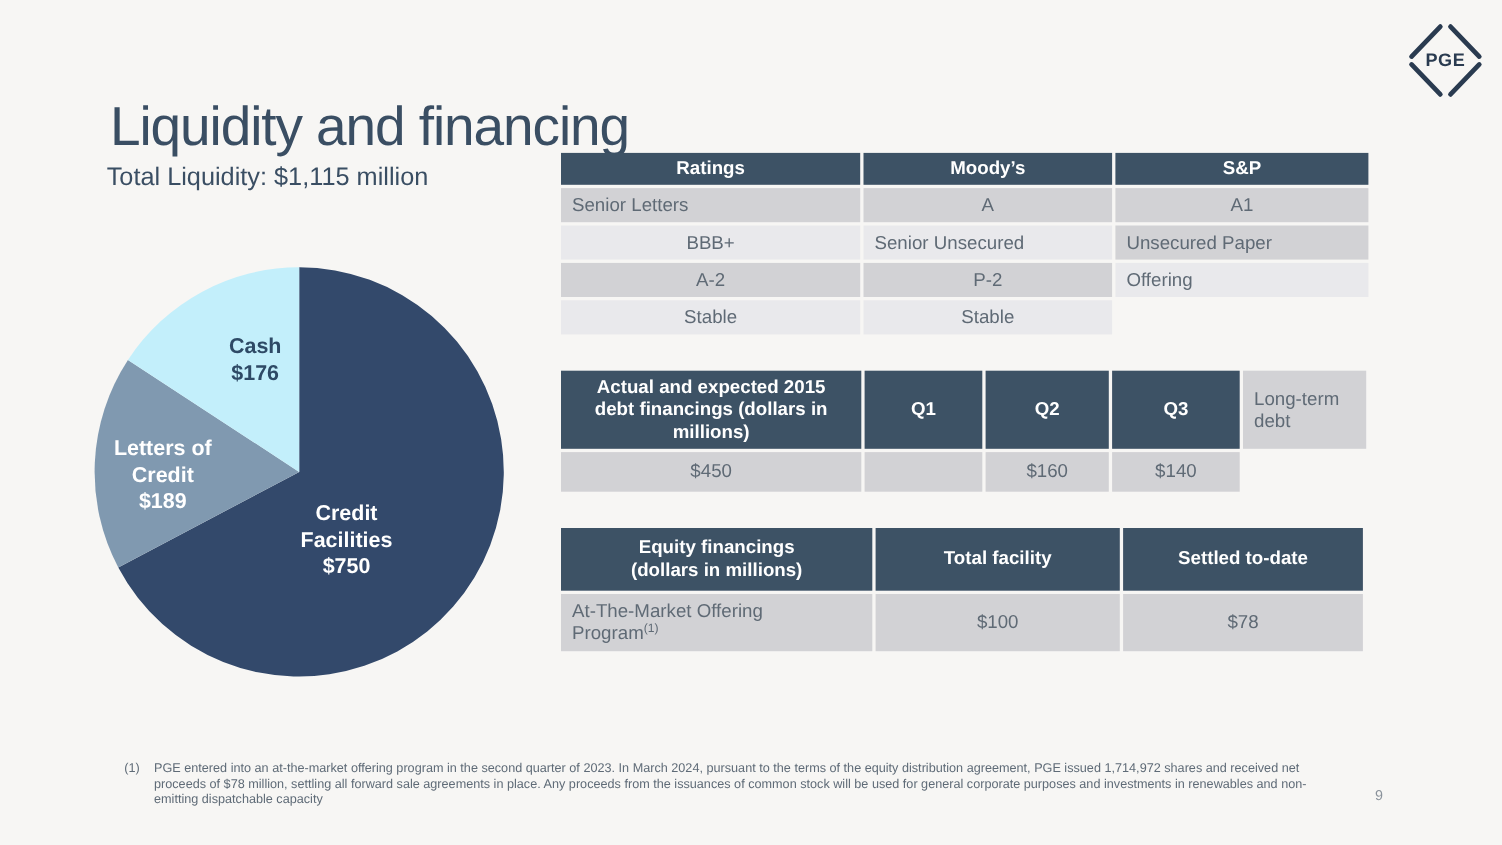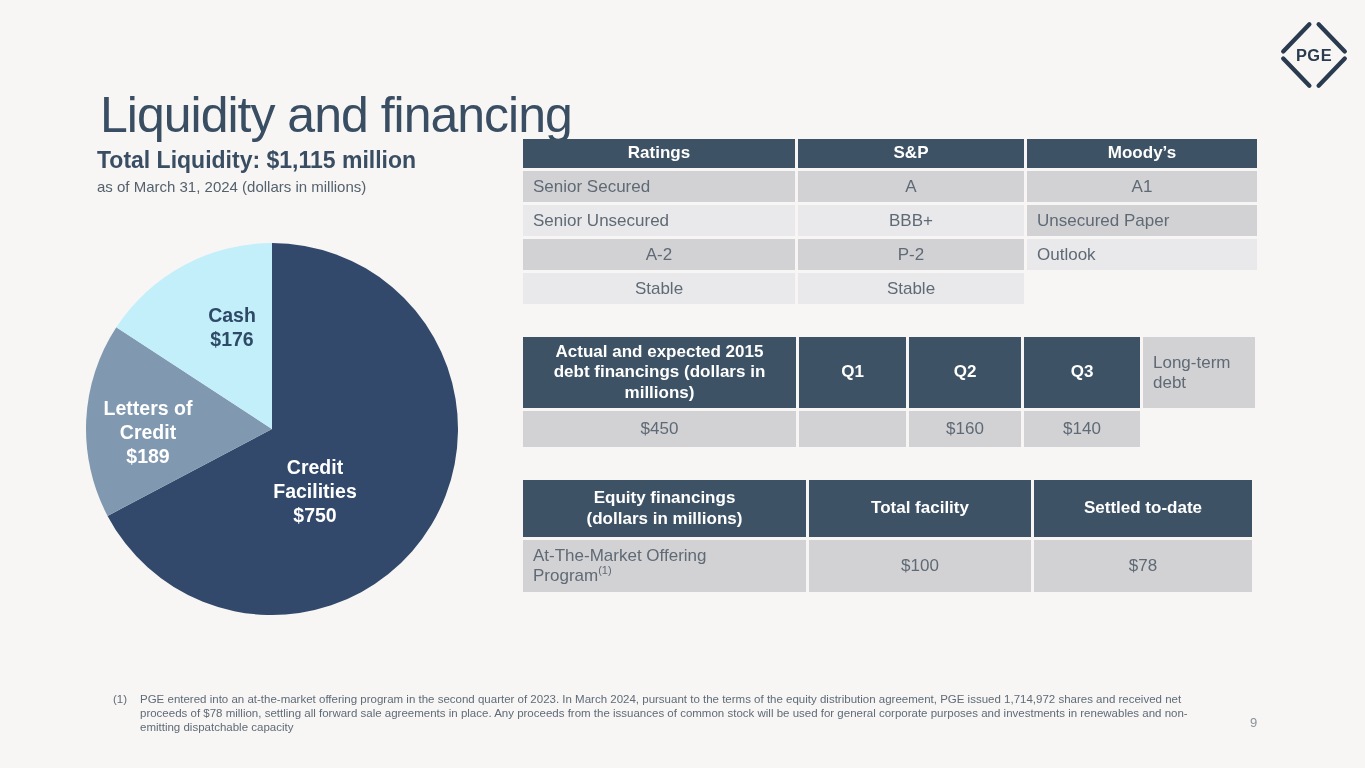--- a/index.html
+++ b/index.html
@@ -13,36 +13,36 @@
   }
   .slide { position:absolute; inset:0; background:#f7f6f4; }
 
   
   .title {
     position:absolute; left:100px; top:62px;
     font-size:50px; font-weight:500; letter-spacing:-1px; color:#3a4e63;margin-top:24px;
   }
   .liq-heading {
     position:absolute; left:97px; top:147px;
-    font-size:23px; font-weight:bold; color:#3a4e63;
+    font-size:23px; font-weight:normal; color:#3a4e63;
   }
   .liq-sub {
     position:absolute; left:97px; top:178px;
     font-size:15px; color:#55616d;
   }
 
   
   .logo { position:absolute; right:12px; top:16px; width:78px; height:78px; }
   .logo text { font-weight:bold; }
 
   
   .pie-wrap { position:absolute; left:82px; top:239px; width:380px; height:380px; }
 
   
-  .table { position:absolute; display:grid; gap:3px;margin-left:13px; }
+  .table { position:absolute; display:grid; gap:3px; }
   .cell { display:flex; align-items:center; justify-content:center; font-size:17px; }
   .th { background:#3d5265; color:#ffffff; font-weight:bold; text-align:center; line-height:1.18; }
   .td { background:#e9e9ec; color:#5f6a75; }
   .td.shade { background:#d2d2d5; }
   .td.label { justify-content:flex-start; padding-left:10px; }
   .th .wrap { display:block; }
 
   #ratings-table { left:510px; top:139px; grid-template-columns:272px 226px 230px; grid-template-rows:29px 31px 31px 31px 31px; }
   #debt-table    { left:510px; top:337px; grid-template-columns:273px 107px 112px 116px 112px; grid-template-rows:71px 36px; }
   #equity-table  { left:510px; top:480px; grid-template-columns:283px 222px 218px; grid-template-rows:57px 52px; }
@@ -75,53 +75,52 @@
       <line x1="8" y1="34.5" x2="33.5" y2="8"></line>
       <line x1="42.5" y1="8" x2="68" y2="34.5"></line>
       <line x1="68" y1="41.5" x2="42.5" y2="68"></line>
       <line x1="33.5" y1="68" x2="8" y2="41.5"></line>
     </g>
     <text x="38" y="38" text-anchor="middle" dominant-baseline="central" font-size="16" letter-spacing="0.5" fill="#2a3b50">PGE</text>
   </svg>
 
   <div class="title">Liquidity and financing</div>
   <div class="liq-heading">Total Liquidity: $1,115 million</div>
-  <div class="liq-sub">as of March 31, 2024 (dollars in millions)</div>
 
   <svg id="pie-svg" class="pie-wrap" viewBox="0 0 380 380">
       <path d="M 190 190 L 190.00 4.00 A 186 186 0 1 1 25.54 276.88 Z" fill="#33496b"></path>
       <path d="M 190 190 L 25.54 276.88 A 186 186 0 0 1 34.32 88.22 Z" fill="#8099b0"></path>
       <path d="M 190 190 L 34.32 88.22 A 186 186 0 0 1 190.00 4.00 Z" fill="#c3effb"></path>
       <text x="233" y="228" text-anchor="middle" dominant-baseline="central" font-size="19.5" font-weight="bold" fill="#ffffff">Credit</text>
       <text x="233" y="252" text-anchor="middle" dominant-baseline="central" font-size="19.5" font-weight="bold" fill="#ffffff">Facilities</text>
       <text x="233" y="276" text-anchor="middle" dominant-baseline="central" font-size="19.5" font-weight="bold" fill="#ffffff">$750</text>
       <text x="66" y="169" text-anchor="middle" dominant-baseline="central" font-size="19.5" font-weight="bold" fill="#ffffff">Letters of</text>
       <text x="66" y="193" text-anchor="middle" dominant-baseline="central" font-size="19.5" font-weight="bold" fill="#ffffff">Credit</text>
       <text x="66" y="217" text-anchor="middle" dominant-baseline="central" font-size="19.5" font-weight="bold" fill="#ffffff">$189</text>
       <text x="150" y="76" text-anchor="middle" dominant-baseline="central" font-size="19.5" font-weight="bold" fill="#2e4a66">Cash</text>
       <text x="150" y="100" text-anchor="middle" dominant-baseline="central" font-size="19.5" font-weight="bold" fill="#2e4a66">$176</text>
     </svg>
 
   <div class="table" id="ratings-table">
     <div class="cell th">Ratings</div>
+    <div class="cell th">Moody’s</div>
     <div class="cell th">S&amp;P</div>
-    <div class="cell th">Moody’s</div>
 
-    <div class="cell td shade label">Senior Secured</div>
+    <div class="cell td shade label">Senior Letters</div>
     <div class="cell td shade">A</div>
     <div class="cell td shade">A1</div>
 
+    <div class="cell td">BBB+</div>
     <div class="cell td label">Senior Unsecured</div>
-    <div class="cell td">BBB+</div>
 
     <div class="cell td shade label">Unsecured Paper</div>
     <div class="cell td shade">A-2</div>
     <div class="cell td shade">P-2</div>
 
-    <div class="cell td label">Outlook</div>
+    <div class="cell td label">Offering</div>
     <div class="cell td">Stable</div>
     <div class="cell td">Stable</div>
   </div>
 
   <div class="table" id="debt-table">
     <div class="cell th">
         <span class="wrap">Actual and expected 2015 debt financings (dollars in millions)</span>
       </div>
     <div class="cell th">Q1</div>
     <div class="cell th">Q2</div>

